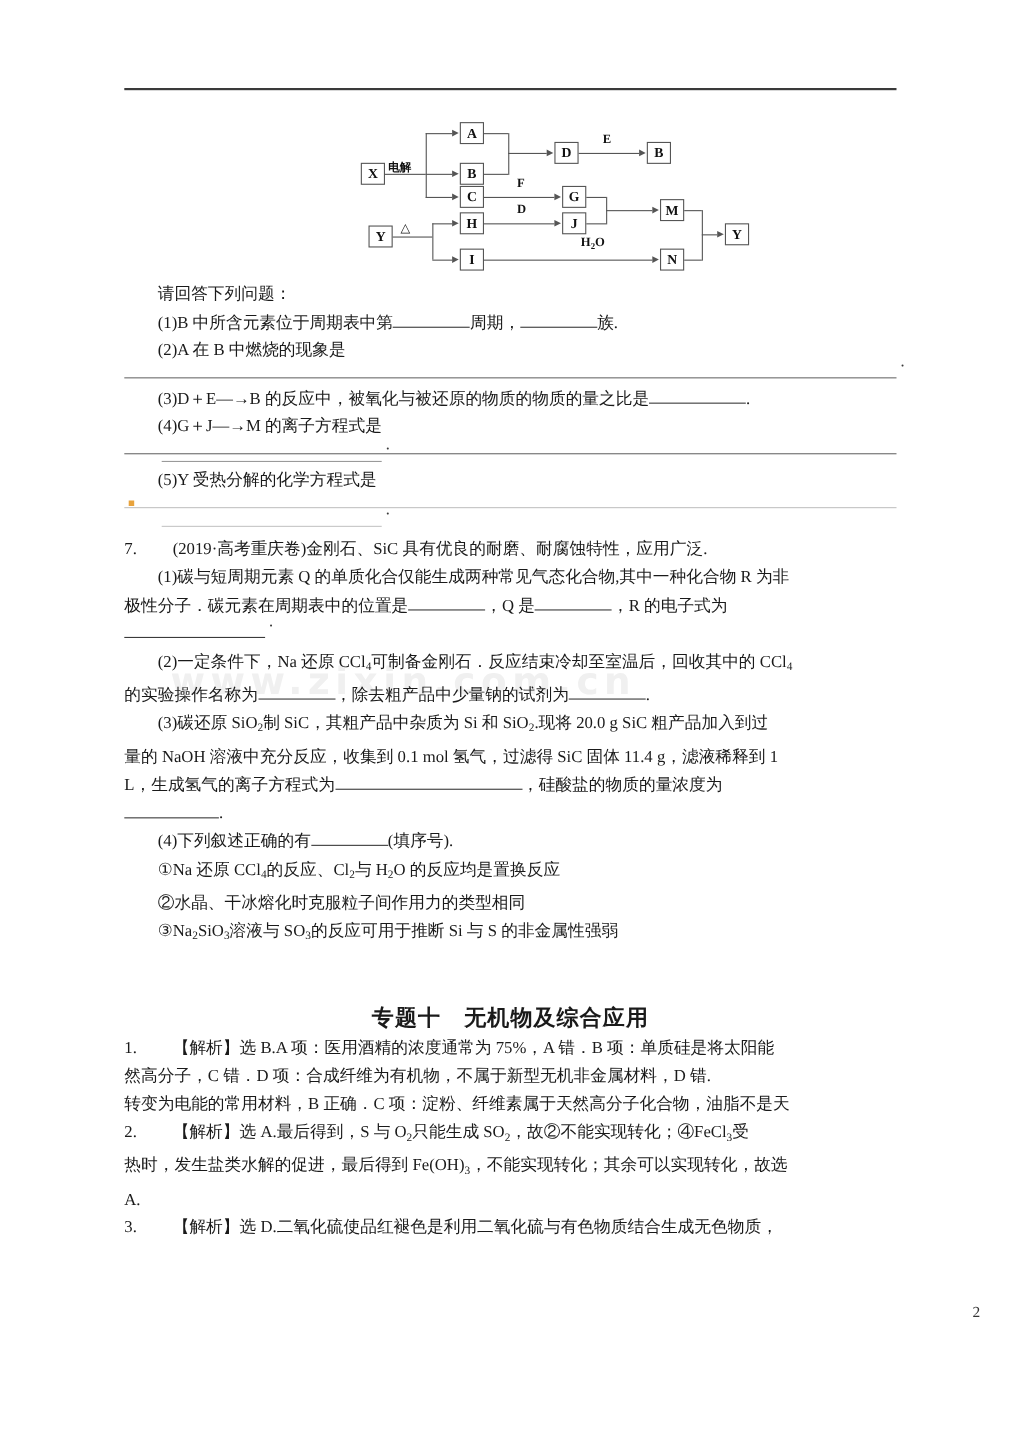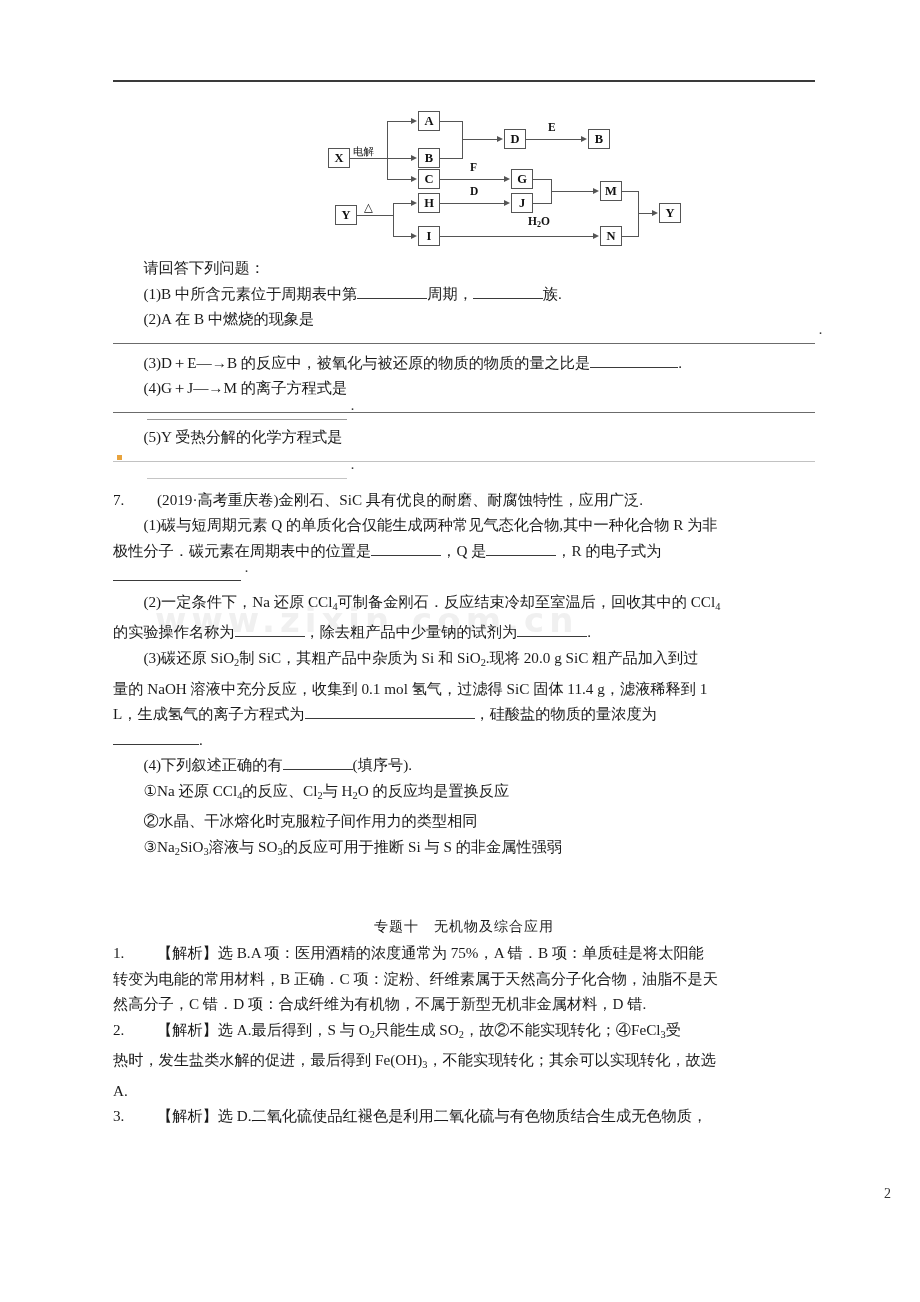--- a/index.html
+++ b/index.html
@@ -70,21 +70,21 @@
   .dlabel {
     position: absolute;
     font-family: "Liberation Serif", "DejaVu Serif", serif;
     font-weight: bold;
     font-size: 11.5px;
     color: #111;
     white-space: nowrap;
   }
   .dlabel.cn {
     font-family: "DejaVu Sans", sans-serif;
-    font-weight: normal;
+    font-weight: bold;
     font-size: 10.5px;
   }
   .dlabel sub { font-size: 8px; }
 
   
   .body {
     position: absolute;
     left: 113px;
     top: 255px;
     width: 702px;
@@ -134,22 +134,23 @@
     right: -8px;
     bottom: -3px;
     color: #3a3a3a;
   }
   sub { font-size: 0.68em; vertical-align: -0.28em; }
   sup { font-size: 0.68em; vertical-align: 0.45em; }
   .num { font-family: "Liberation Serif","DejaVu Serif",serif; }
 
   .sect-title {
     text-align: center;
-    font-size: 14px;
+    font-size: 20px;
     letter-spacing: 1px;
+    font-weight: bold;
   }
   .qnum { display: inline-block; width: 44px; }
 
   
   .watermark {
     position: absolute;
     left: 155px;
     top: 600px;
     font-family: "DejaVu Sans", sans-serif;
     font-size: 34px;
@@ -296,22 +297,22 @@
 
     <p class="t ind"><span>(4)下列叙述正确的有</span><span class="fill w-med"></span><span>(填序号).</span></p>
 
     <p class="t ind"><span>①Na 还原 CCl</span><sub class="num">4</sub><span>的反应、Cl</span><sub class="num">2</sub><span>与 H</span><sub class="num">2</sub><span>O 的反应均是置换反应</span></p>
     <p class="t ind">②水晶、干冰熔化时克服粒子间作用力的类型相同</p>
     <p class="t ind"><span>③Na</span><sub class="num">2</sub><span>SiO</span><sub class="num">3</sub><span>溶液与 SO</span><sub class="num">3</sub><span>的反应可用于推断 Si 与 S 的非金属性强弱</span></p>
 
     <p class="t sect-title" style="margin-top:50px;">专题十　无机物及综合应用</p>
 
     <p class="t"><span class="qnum">1.</span><span>【解析】选 B.A 项：医用酒精的浓度通常为 75%，A 错．B 项：单质硅是将太阳能</span></p>
+    <p class="t">然高分子，C 错．D 项：合成纤维为有机物，不属于新型无机非金属材料，D 错.</p>
     <p class="t">转变为电能的常用材料，B 正确．C 项：淀粉、纤维素属于天然高分子化合物，油脂不是天</p>
-    <p class="t">然高分子，C 错．D 项：合成纤维为有机物，不属于新型无机非金属材料，D 错.</p>
 
     <p class="t"><span class="qnum">2.</span><span>【解析】选 A.最后得到，S 与 O</span><sub class="num">2</sub><span>只能生成 SO</span><sub class="num">2</sub><span>，故②不能实现转化；④FeCl</span><sub class="num">3</sub><span>受</span></p>
     <p class="t"><span>热时，发生盐类水解的促进，最后得到 Fe(OH)</span><sub class="num">3</sub><span>，不能实现转化；其余可以实现转化，故选</span></p>
     <p class="t">A.</p>
 
     <p class="t"><span class="qnum">3.</span><span>【解析】选 D.二氧化硫使品红褪色是利用二氧化硫与有色物质结合生成无色物质，</span></p>
 
   </div>
 
   <div class="pagenum">2</div>

